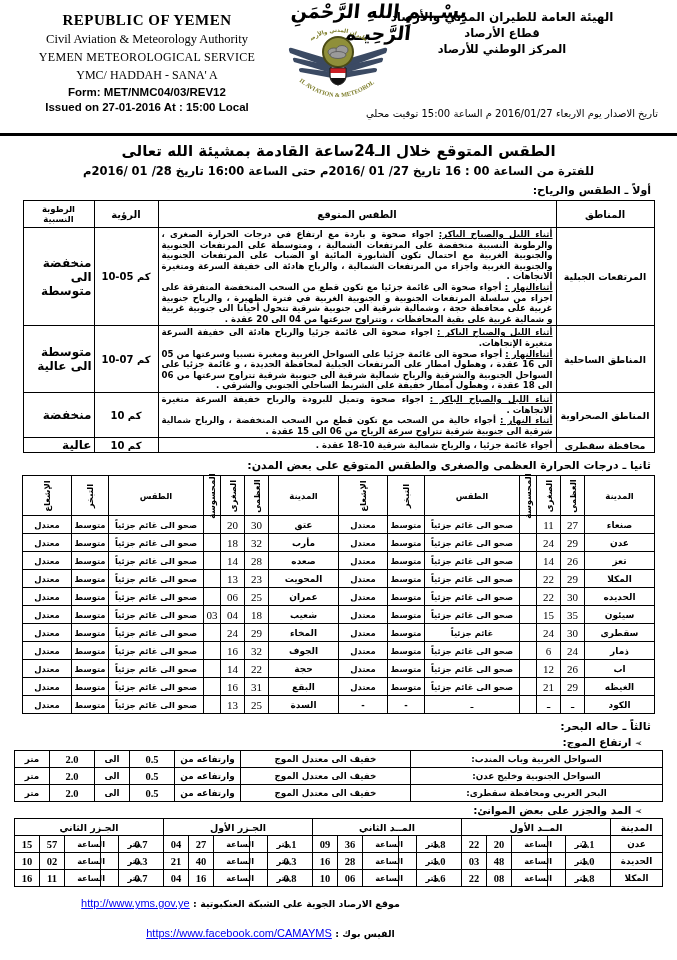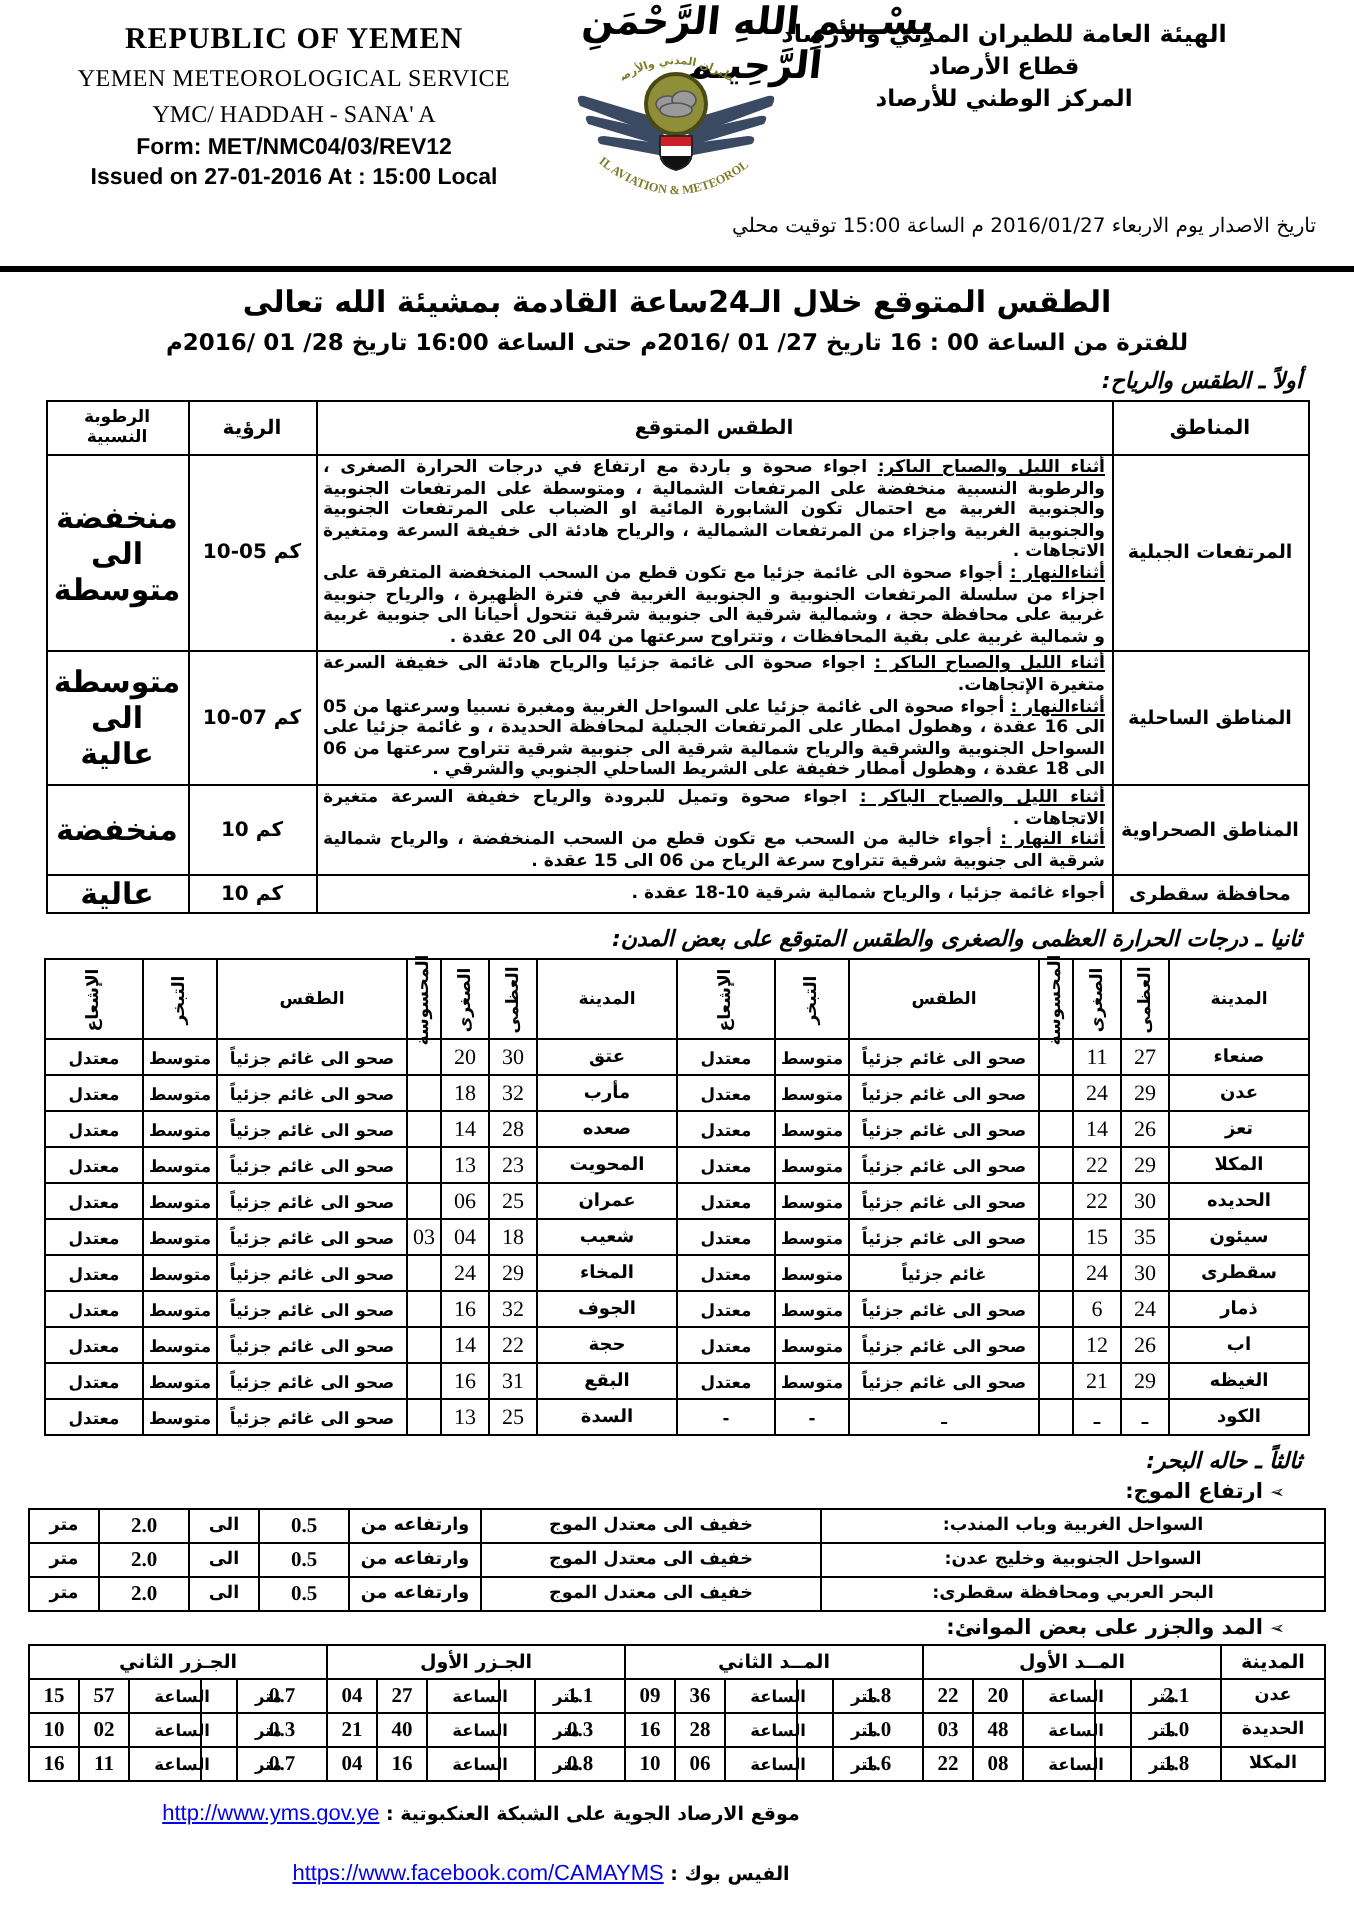--- a/index.html
+++ b/index.html
@@ -20,33 +20,33 @@
   .hdr-ar .a2{font-size:12px;margin-top:2px;}
   .hdr-ar .a3,.hdr-ar .a4{font-size:11.5px;margin-top:2px;}
   .hdr-ar .a5{font-size:11.5px;margin-top:2px;text-decoration:underline;}
   .issue-line{position:absolute;right:0;top:108px;width:330px;font-size:10px;font-weight:normal;text-align:center;}
   .bismillah{position:absolute;left:278px;top:0px;width:200px;text-align:center;
              font-size:19px;font-weight:bold;transform:skewX(-6deg);}
   .logo{position:absolute;left:286px;top:26px;}
   
   .title{margin-top:6px;text-align:center;font-size:15px;font-weight:bold;}
   .subtitle{text-align:center;font-size:11.5px;font-weight:bold;margin-top:4px;}
-  .sec-head{font-size:11px;font-weight:bold;margin:6px 26px 3px 0;font-style:italic;}
+  .sec-head{font-size:11px;font-weight:bold;margin:6px 26px 3px 0;}
   .bullet-line{font-size:10.5px;font-weight:bold;margin:2px 34px 2px 0;}
   .arrow{display:inline-block;transform:scaleX(-1);font-size:9px;margin-left:4px;}
   
   table{border-collapse:collapse;table-layout:fixed;margin:0 auto;}
   td,th{border:1px solid #000;padding:0 2px;vertical-align:middle;}
   
   .t1{width:632px;}
   .t1 th{font-size:10px;height:26px;}
   .t1 .region{font-size:9.5px;font-weight:bold;text-align:center;margin-left:20px;}
   .t1 .wx-cell{font-size:8.6px;font-weight:bold;text-align:justify;line-height:10.6px;padding:1px 3px;}
   .t1 .vis{direction:ltr;font-size:10px;font-weight:bold;text-align:center;}
-  .t1 .hum{font-size:15px;font-weight:bold;text-align:center;}
+  .t1 .hum{font-size:12px;font-weight:bold;}
   
   .t2{width:632px;}
   .t2 th{font-size:8.5px;}
   .t2 .hh{height:40px;}
   .t2 td{height:17px;text-align:center;}
   .vh{position:relative;overflow:visible;}
   .vrt{position:absolute;left:50%;top:50%;transform:translate(-50%,-50%) rotate(-90deg);
        white-space:nowrap;font-size:8.5px;}
   .city{font-size:9px;font-weight:bold;margin-top:20px;}
   .num{font-family:"Liberation Serif",serif;font-size:11px;}
@@ -71,20 +71,21 @@
   .sig{position:absolute;font-size:10.5px;font-weight:bold;line-height:20px;}
   .sig-right{right:34px;width:180px;}
   .sig-left{left:150px;width:230px;}
 </style>
 </head>
 <body>
 
 <div class="hdr">
   <div class="hdr-en serif">
     <div class="l1">REPUBLIC OF YEMEN</div>
+    <div class="l2">Civil Aviation &amp; Meteorology Authority</div>
     <div class="l3">YEMEN METEOROLOGICAL SERVICE</div>
     <div class="l4">YMC/ HADDAH - SANA'  A</div>
     <div class="l5 sans">Form: MET/NMC04/03/REV12</div>
     <div class="l6 sans">Issued on  27-01-2016  At : 15:00  Local</div>
   </div>
 
   <div class="bismillah">بِسْـــمِ اللهِ الرَّحْمَنِ الرَّحِيـم</div>
 
   <div class="logo">
     <svg width="104" height="82" viewBox="0 0 104 82">

